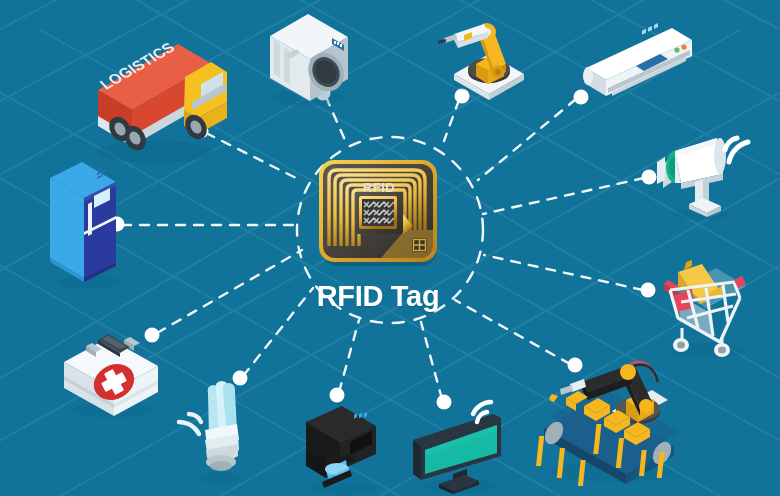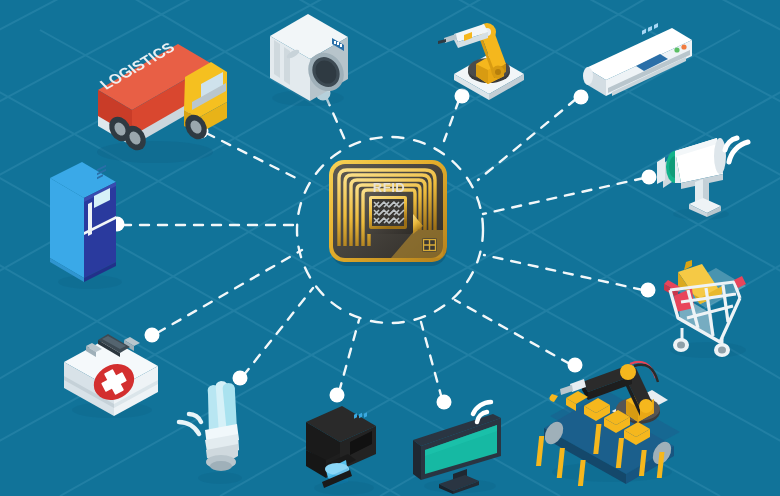--- a/index.html
+++ b/index.html
@@ -30,21 +30,21 @@
     width: 0; height: 0;
   }
   .node > svg {
     position: absolute;
     overflow: visible;
   }
 
   #center-group {
     position: absolute;
     z-index: 4;
-    left: 325px;
+    left: 315px;
     top: 158px;
     width: 130px;
     text-align: center;
   }
   #center-label {
     margin-top: 6px;
     color: #ffffff;
     font-size: 29px;
     font-weight: bold;
     letter-spacing: -0.3px;
@@ -474,15 +474,16 @@
       <path d="M88,56 L98,68 L88,76 Z" fill="url(#goldB)" opacity="0.95"></path>
       <path d="M90,72 L118,72 L118,96 Q118,100 112,100 L66,100 Z" fill="#c8982c" opacity="0.55"></path>
       <g>
         <rect x="97" y="80" width="15" height="14" rx="2" fill="#3a3733"></rect>
         <g stroke="#d8ab37" stroke-width="1.4" fill="none">
           <rect x="98.5" y="81.5" width="12" height="11"></rect>
           <path d="M104.5,81.5 L104.5,92.5 M98.5,87 L110.5,87"></path>
         </g>
       </g>
     </svg>
+    <div id="center-label">RFID Tag</div>
   </div>
 
 </div>
 
 </body></html>

